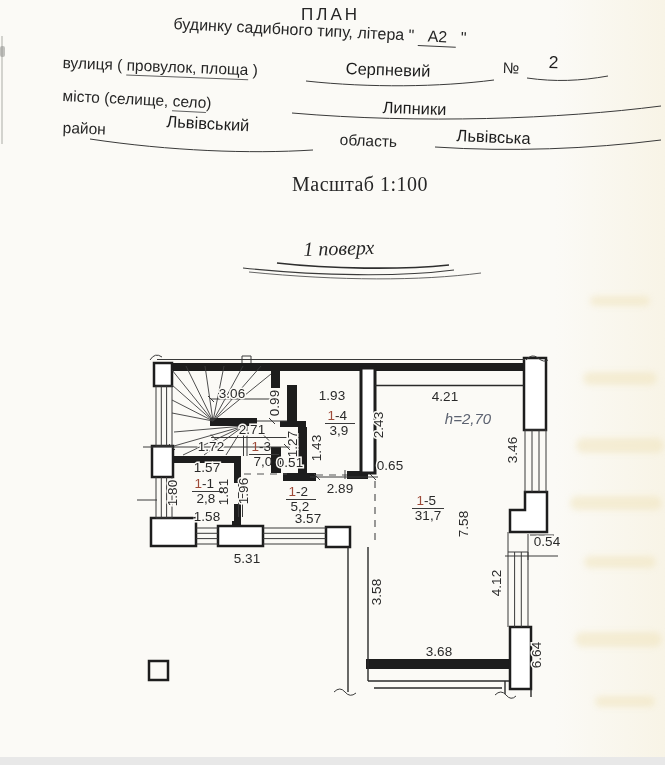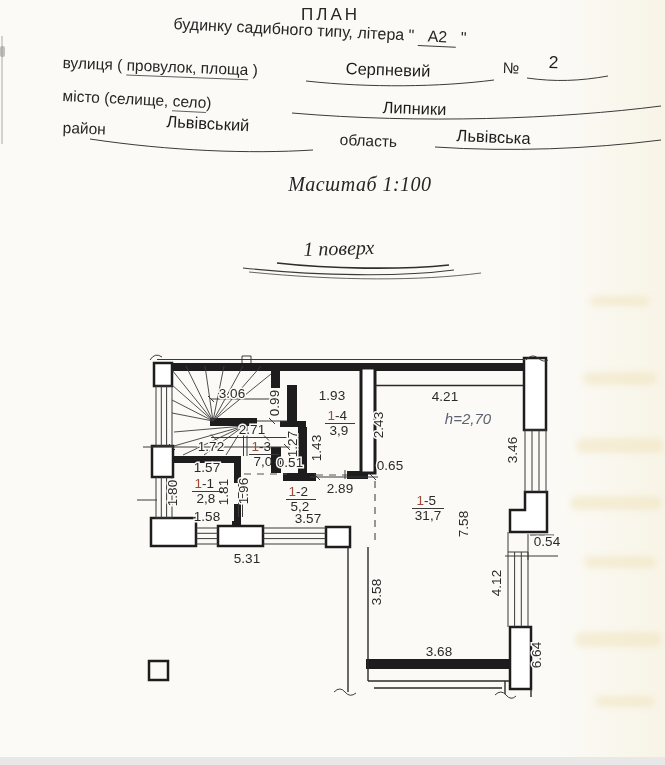--- a/index.html
+++ b/index.html
@@ -5,21 +5,21 @@
   html,body{margin:0;padding:0;background:#e8e8e8;}
   .page{position:relative;width:665px;height:757px;background:#fbfaf6;overflow:hidden;
         font-family:"Liberation Sans",sans-serif;color:#262626;}
   .hl{position:absolute;white-space:nowrap;color:#262626;transform-origin:0 0;}
   .t-title{font-size:17px;letter-spacing:3px;}
   .t-sub{font-size:16px;transform:rotate(2.8deg);}
   .t-lab{font-size:15.5px;}
   .t-val{font-size:16.5px;color:#1d1d1d;}
   .u-opt{border-bottom:1px solid #606060;padding-bottom:1px;}
   .u-val{border-bottom:1.4px solid #3a3a3a;padding:0 9px 1px 9px;}
-  .t-scale{font-family:"Liberation Serif",serif;font-style:italic;font-size:20px;letter-spacing:.5px;}
+  .t-scale{font-family:"Liberation Serif",serif;font-size:20px;letter-spacing:.5px;}
   .t-floor{font-family:"Liberation Serif",serif;font-style:italic;font-size:20px;}
   svg{position:absolute;left:0;top:0;}
   .w{fill:#1d1d1d;}
   .ol{fill:#ffffff;stroke:#1d1d1d;stroke-width:2.5;}
   .tl{stroke:#2a2a2a;stroke-width:1.4;fill:none;}
   .thin{stroke:#3a3a3a;stroke-width:1;fill:none;}
   .fan{stroke:#3c3c3c;stroke-width:.9;fill:none;}
   .dash{stroke:#555;stroke-width:1.2;fill:none;stroke-dasharray:7 6;}
   .dim{font-family:"Liberation Sans",sans-serif;font-size:13.5px;fill:#2a2a2a;text-anchor:middle;
        paint-order:stroke;stroke:#fbfaf6;stroke-width:3px;}

